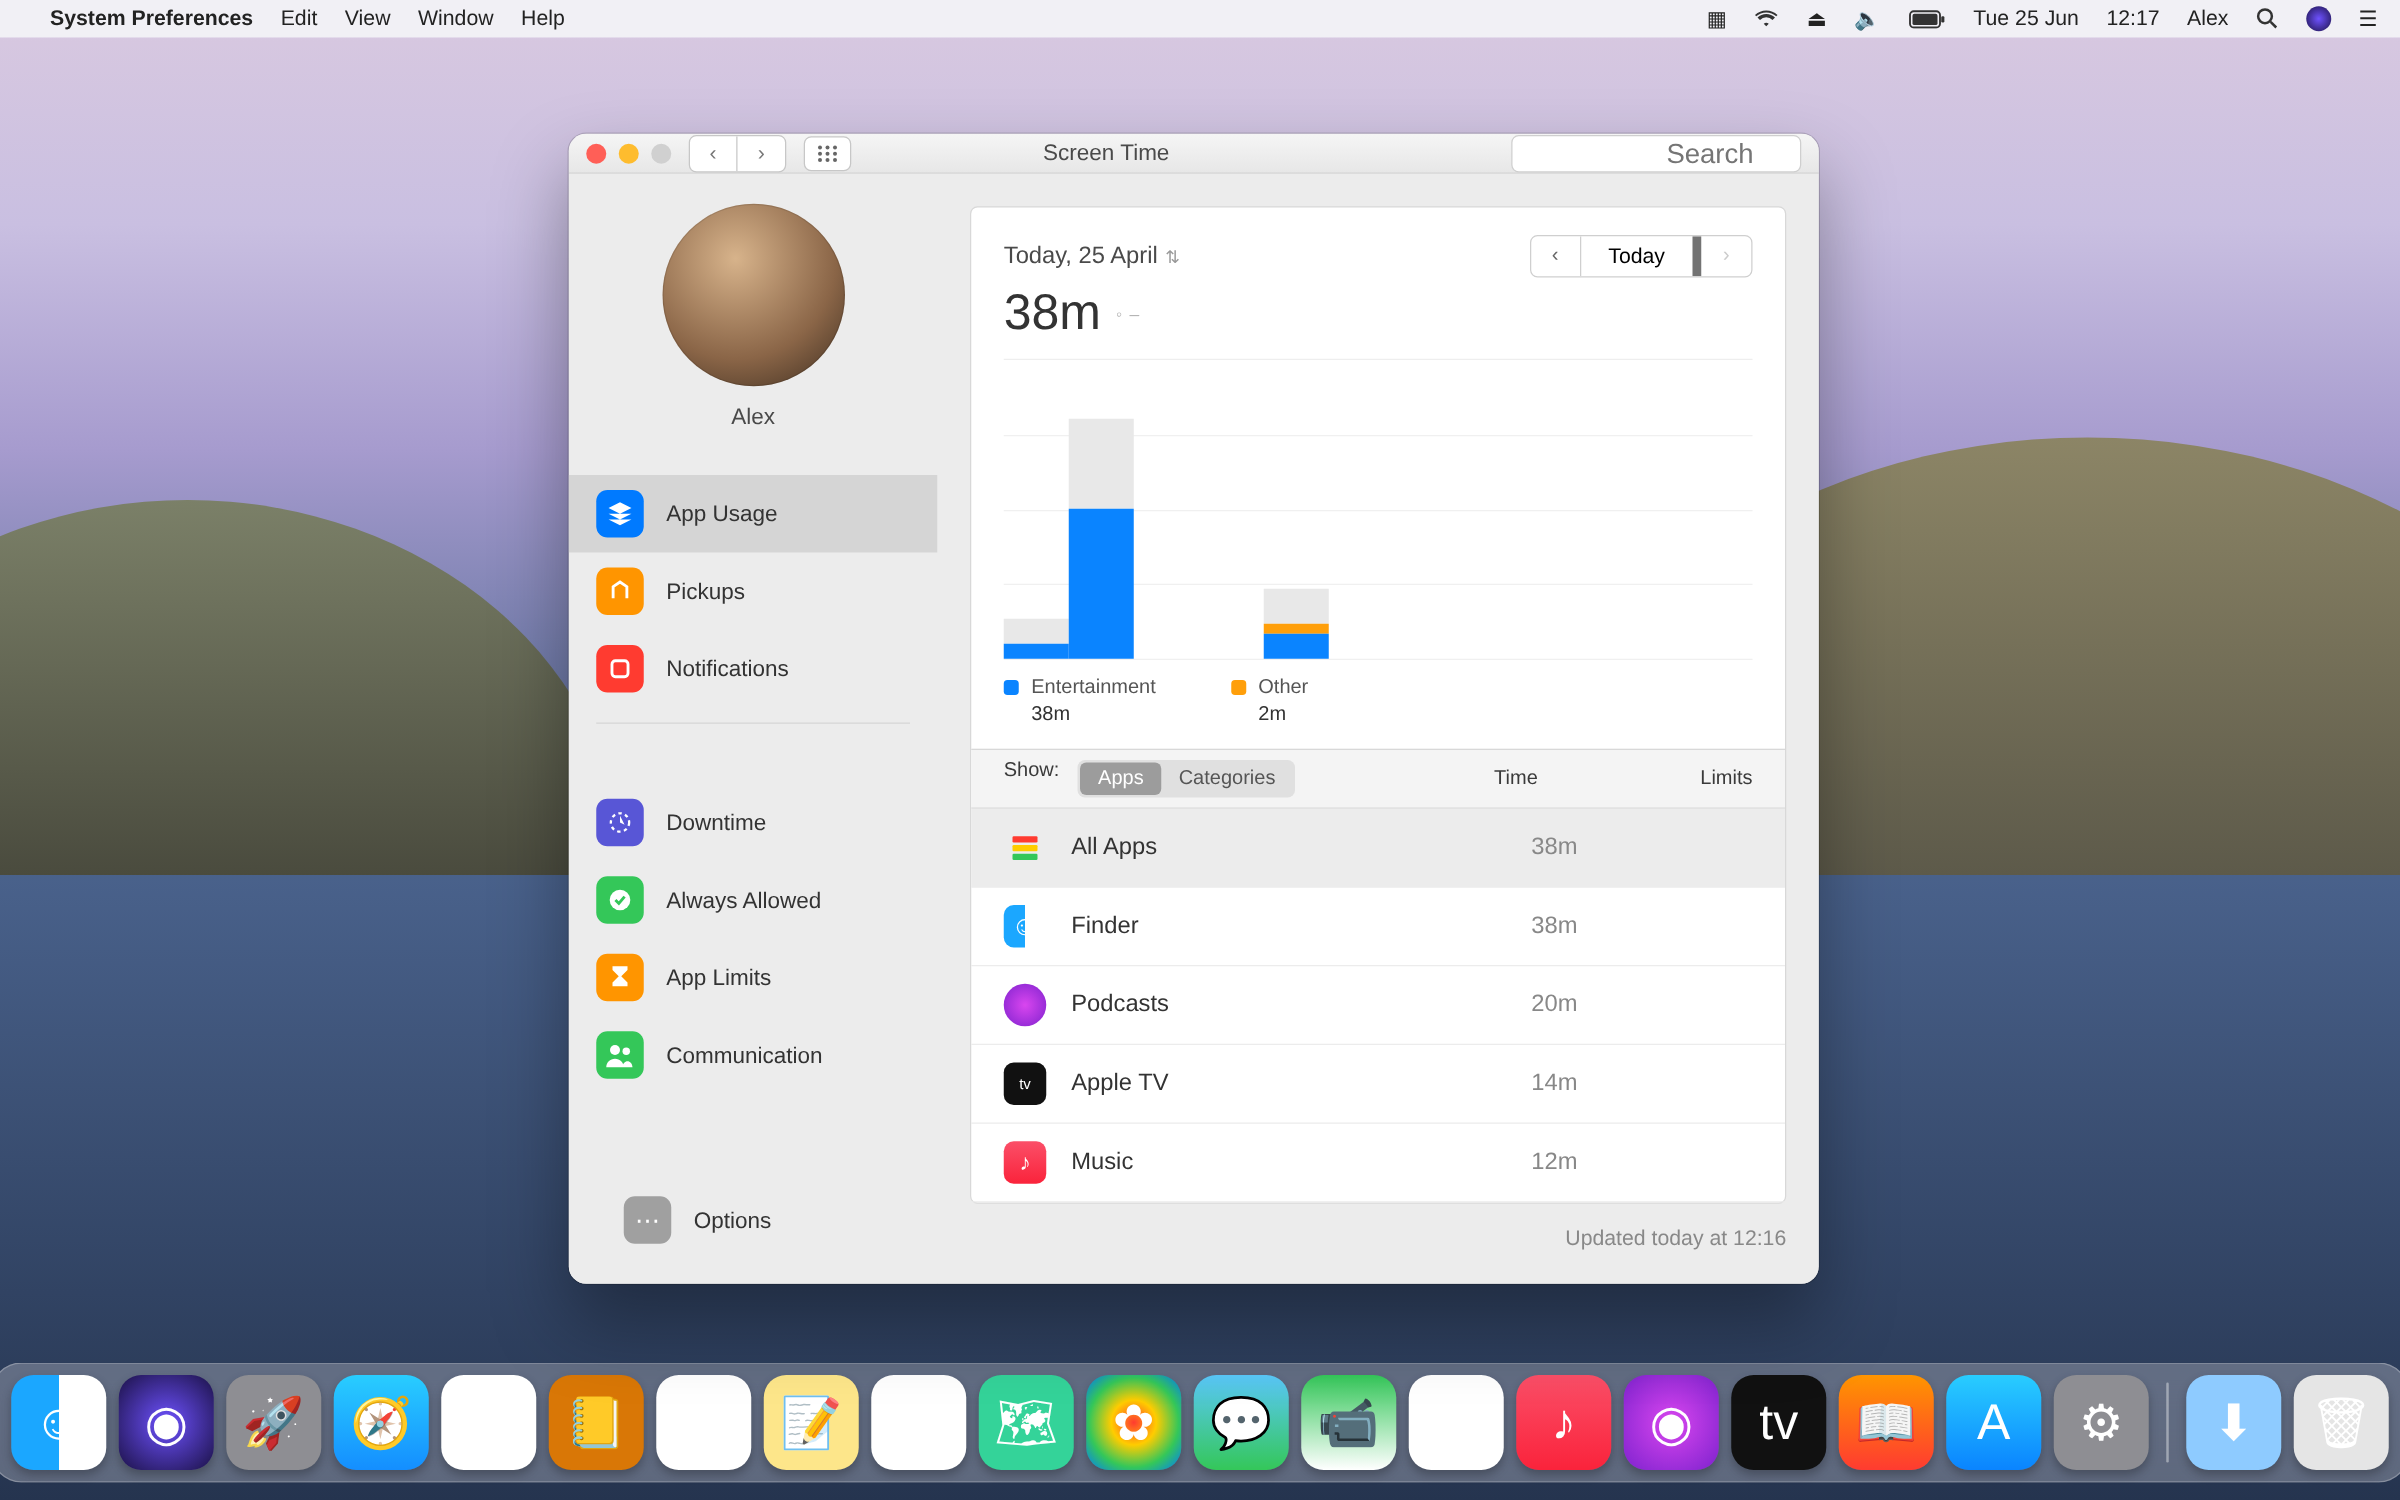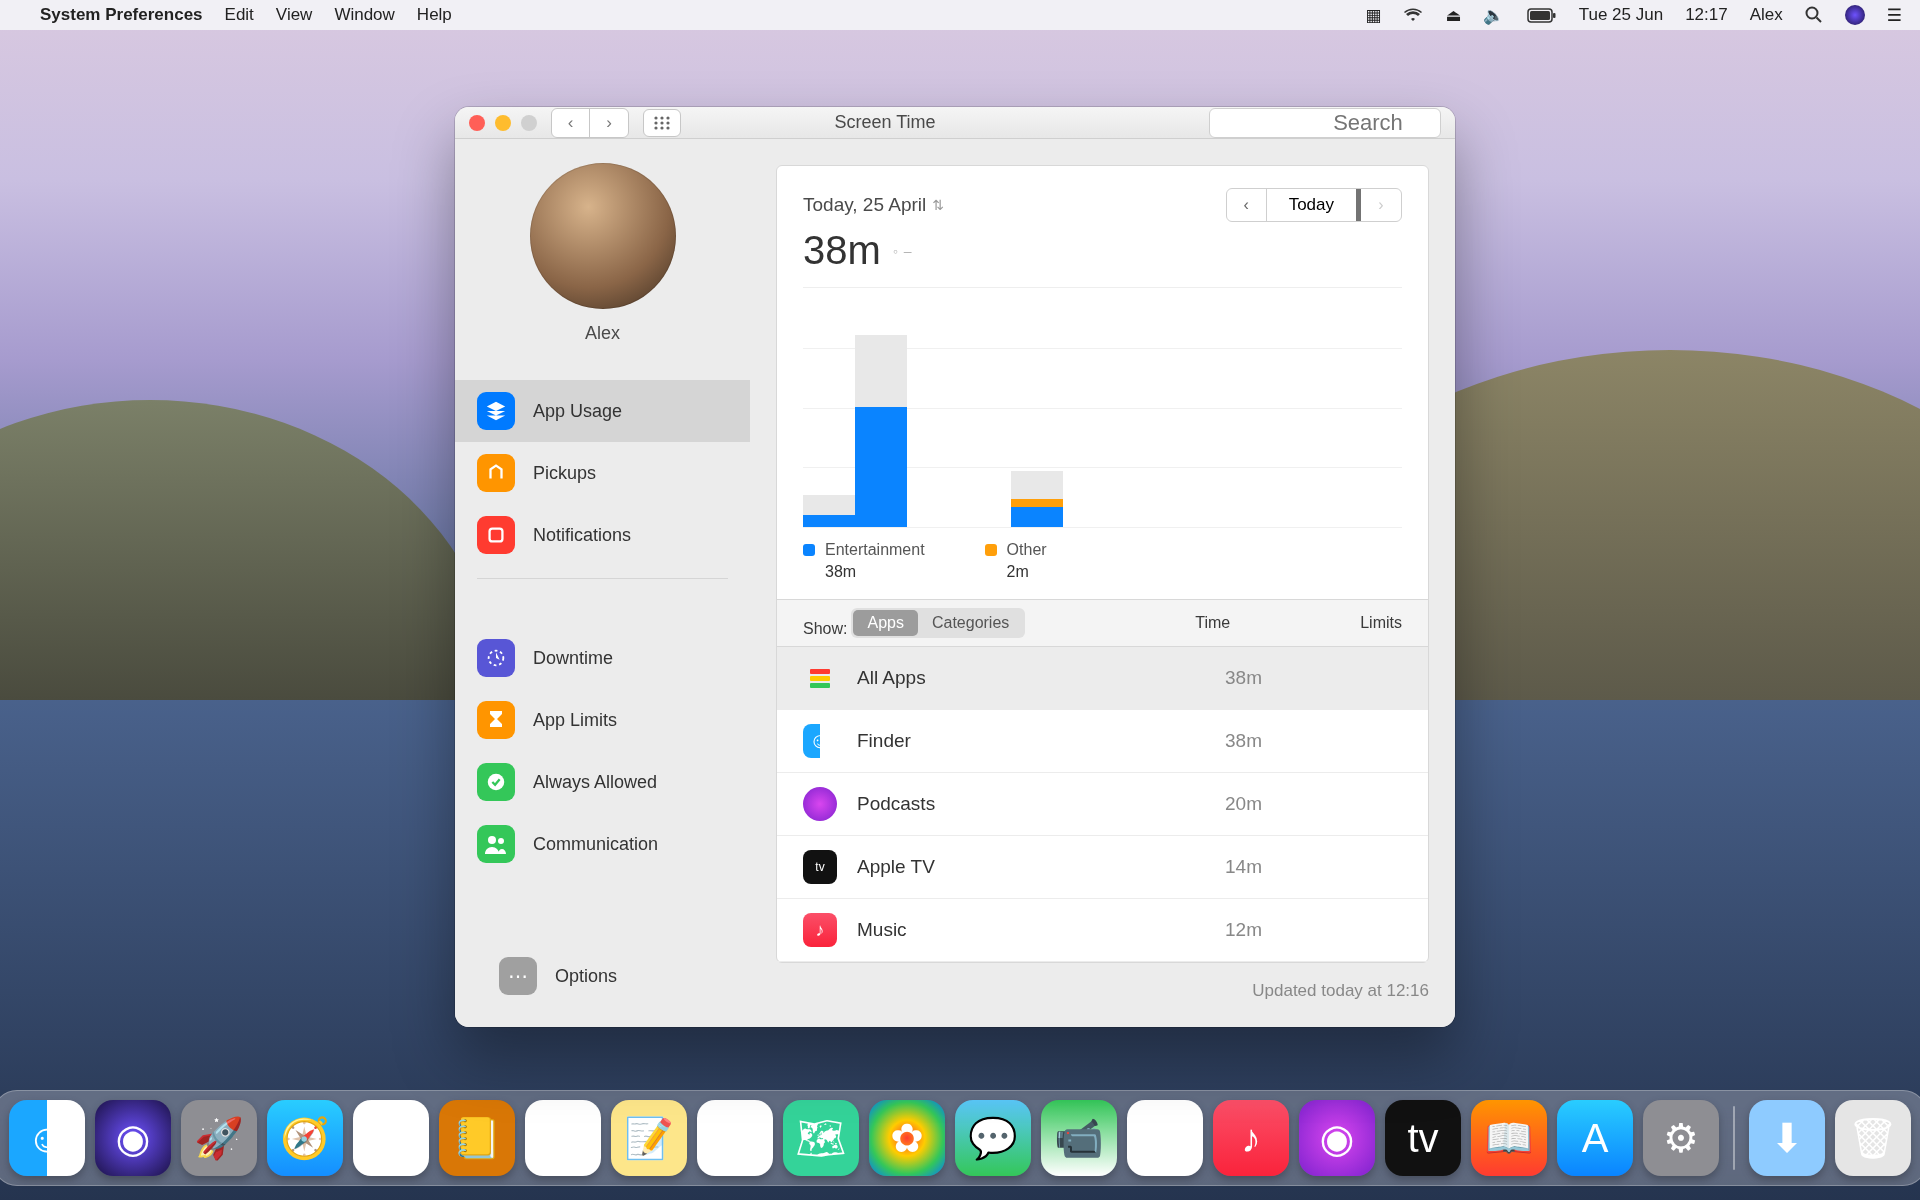--- a/index.html
+++ b/index.html
@@ -60,40 +60,40 @@
 .c-purple{background:#5856d6;} .c-green{background:#34c759;} .c-gray{background:#a0a0a0;}
 .srule{height:1px;background:#d5d5d5;margin:12px 22px;}
 .sidebar-bottom{margin-top:auto;padding:20px 22px;}
 
 .main{flex:1;background:#ececec;display:flex;flex-direction:column;padding:26px;position:relative;}
 .panel{background:#fff;border:1px solid #d8d8d8;border-radius:6px;padding:22px 26px 14px;}
 .daterow{display:flex;align-items:center;}
 .dlabel{font-size:19px;color:#4a4a4a;display:flex;align-items:center;gap:6px;}
 .daynav{margin-left:auto;display:flex;align-items:center;border:1px solid #cfcfcf;border-radius:6px;overflow:hidden;background:#fff;}
 .dnbtn{width:40px;height:32px;display:flex;align-items:center;justify-content:center;color:#666;border-right:1px solid #cfcfcf;font-size:16px;}
-.daynav .tlabel{padding:0 22px;font-size:17px;border-right:5px solid #737373;line-height:32px;}
+.daynav .tlabel{padding:0 22px;font-size:17px;border-right:7px solid #737373;line-height:32px;}
 .dnbtn:last-child{border:none;color:#ccc;}
 .big{font-size:40px;font-weight:400;margin-top:6px;color:#333;display:flex;align-items:center;gap:12px;}
 .tiny{font-size:14px;color:#b5b5b5;letter-spacing:1px;}
 
 .chart{height:240px;margin-top:14px;position:relative;border-top:1px solid #eee;}
 .grid div{position:absolute;left:0;right:0;height:1px;background:#f0f0f0;}
 .bars{position:absolute;inset:0;display:flex;align-items:flex-end;}
 .barslot{flex:1;display:flex;justify-content:center;align-items:flex-end;height:100%;}
 .barstack{width:52px;display:flex;flex-direction:column-reverse;}
 .seg{width:100%;}
 .seg.ent{background:#0a84ff;} .seg.oth{background:#ff9f0a;} .seg.untracked{background:#e8e8e8;}
 
 .legend{display:flex;gap:60px;margin-top:14px;font-size:16px;color:#555;}
 .legend .item{display:flex;flex-direction:column;gap:4px;}
 .legend .lh{display:flex;align-items:center;gap:10px;}
 .swatch{width:12px;height:12px;border-radius:3px;}
 
 .tablehead{display:flex;align-items:center;background:#f4f4f4;border-top:1px solid #d8d8d8;border-bottom:1px solid #d8d8d8;margin:0 -26px;padding:8px 26px;font-size:16px;color:#3a3a3a;margin-top:18px;}
-.segctl{display:flex;align-items:flex-end;gap:4px;}
+.segctl{display:flex;align-items:flex-start;gap:15px;}
 .segctl .seg-toggle{display:flex;background:#e0e0e0;border-radius:6px;padding:2px;}
 .segctl .op{padding:4px 14px;border-radius:5px;color:#555;}
 .segctl .op.on{background:#9c9c9c;color:#fff;}
 .col-time{margin-left:auto;margin-right:130px;}
 .applist{margin:0 -26px -14px;}
 .arow{display:flex;align-items:center;padding:14px 26px;border-bottom:1px solid #ececec;font-size:19px;color:#333;}
 .arow.sel{background:#ececec;}
 .aicon{width:34px;height:34px;border-radius:8px;margin-right:20px;display:flex;align-items:center;justify-content:center;font-size:18px;color:#fff;flex-shrink:0;}
 .atime{margin-left:auto;margin-right:140px;color:#888;}
 
@@ -231,35 +231,35 @@
           <div class="sitem">
             <div class="sicon c-purple">
               <svg width="22" height="22" viewBox="0 0 24 24">
                 <circle cx="12" cy="12" r="8" fill="none" stroke="#fff" stroke-width="2" stroke-dasharray="3 3"></circle>
                 <path fill="#fff" d="M12 6v6l4 2"></path>
               </svg>
             </div>
             <span>Downtime</span>
           </div>
           <div class="sitem">
-            <div class="sicon c-orange">
-              <svg width="20" height="22" viewBox="0 0 20 22">
-                <path fill="#fff" d="M4 2h12v3l-5 5 5 5v3H4v-3l5-5-5-5z"></path>
-              </svg>
-            </div>
-            <span>App Limits</span>
-          </div>
-          <div class="sitem">
             <div class="sicon c-green">
               <svg width="22" height="22" viewBox="0 0 24 24">
                 <circle cx="12" cy="12" r="9" fill="#fff"></circle>
                 <path d="M8 12l3 3 5-6" stroke="#34c759" stroke-width="2.5" fill="none"></path>
               </svg>
             </div>
             <span>Always Allowed</span>
+          </div>
+          <div class="sitem">
+            <div class="sicon c-orange">
+              <svg width="20" height="22" viewBox="0 0 20 22">
+                <path fill="#fff" d="M4 2h12v3l-5 5 5 5v3H4v-3l5-5-5-5z"></path>
+              </svg>
+            </div>
+            <span>App Limits</span>
           </div>
           <div class="sitem">
             <div class="sicon c-green">
               <svg width="24" height="20" viewBox="0 0 24 20">
                 <circle cx="8" cy="6" r="4" fill="#fff"></circle>
                 <circle cx="17" cy="7" r="3" fill="#fff"></circle>
                 <path fill="#fff" d="M1 20c0-4 3-7 7-7s7 3 7 7zM14 20c0-3 2-5 4-5s4 2 4 5z"></path>
               </svg>
             </div>
             <span>Communication</span>

